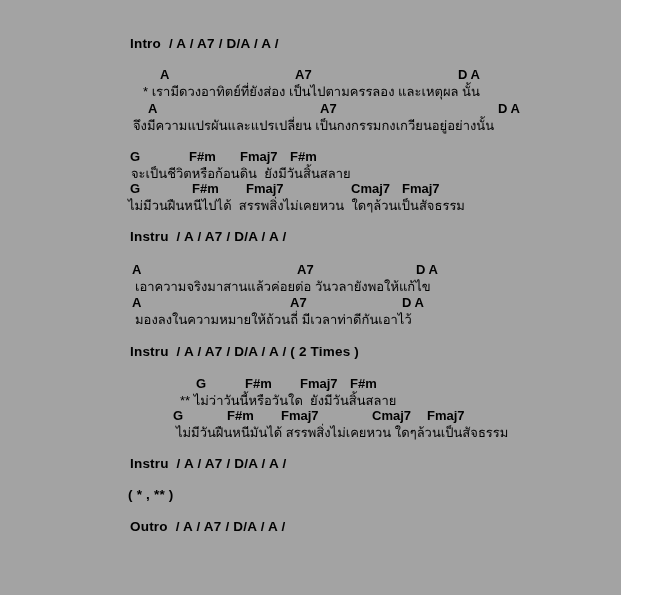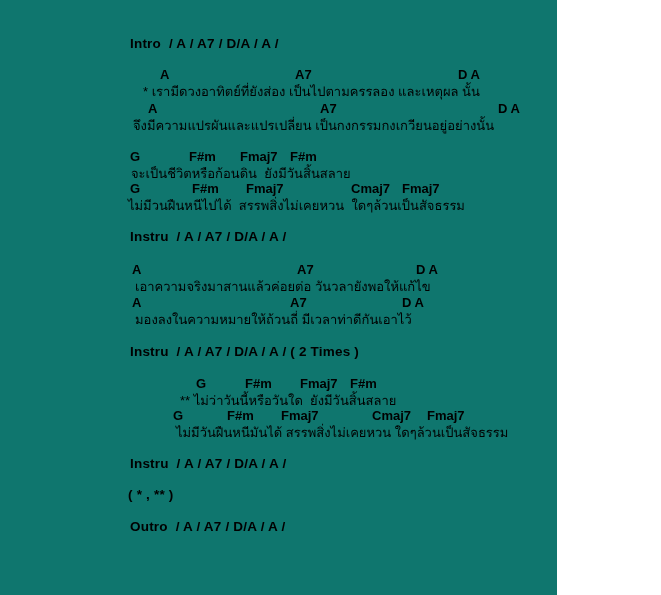--- a/index.html
+++ b/index.html
@@ -4,23 +4,23 @@
 <style>
   html, body {
     margin: 0;
     padding: 0;
     background: #ffffff;
     font-family: "Liberation Sans", sans-serif;
     color: #000000;
   }
   .page {
     position: relative;
-    width: 557px;
+    width: 621px;
     height: 595px;
-    background: #0f766e;
+    background: #a3a3a3;
     overflow: hidden;
   }
   .line {
     position: absolute;
     left: 0;
     width: 661px;
     white-space: pre;
     line-height: 16px;
   }
   .line.section,

